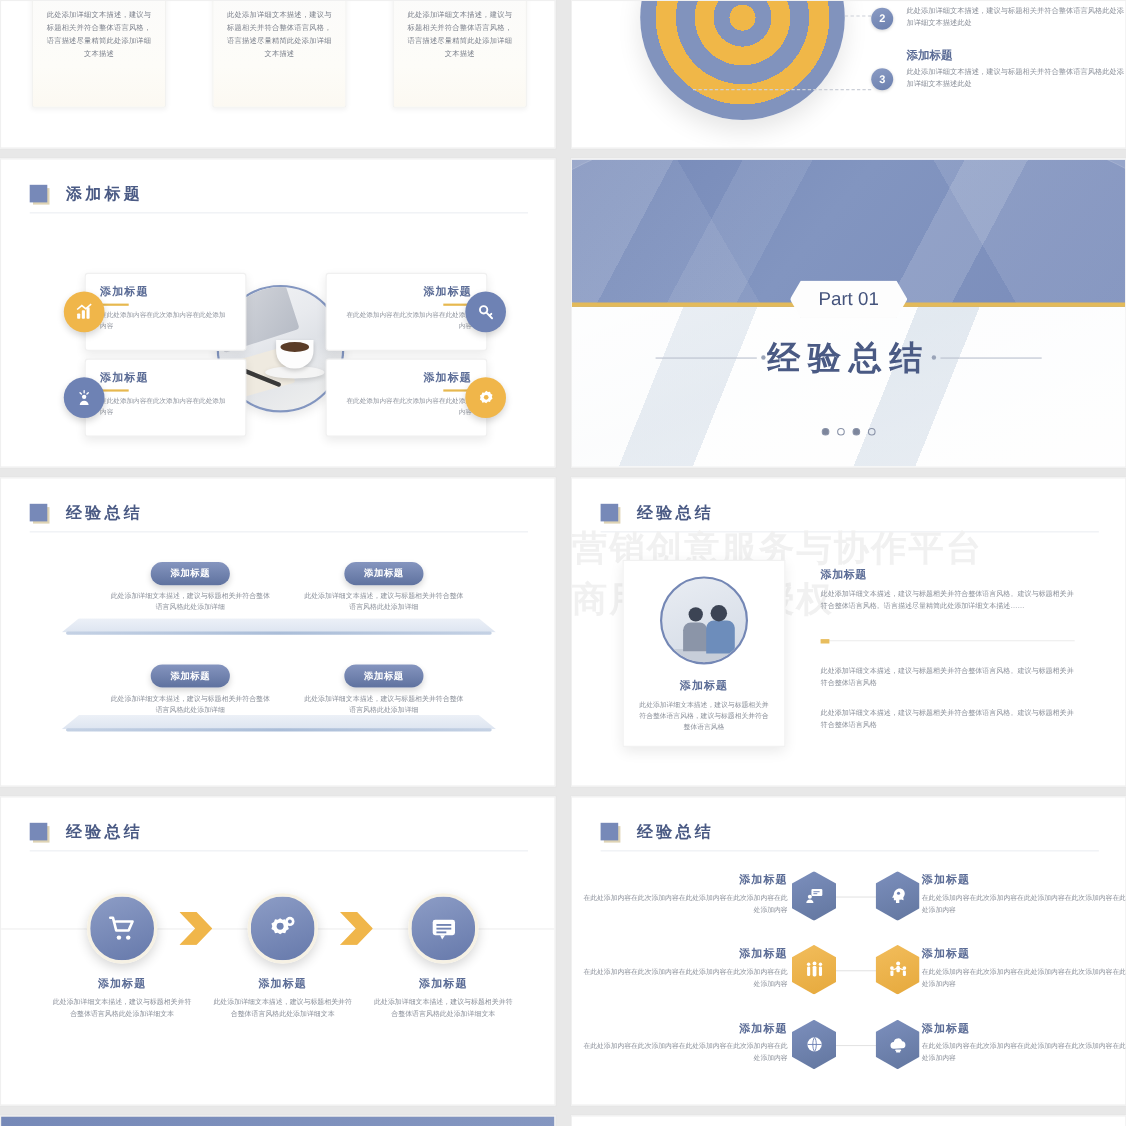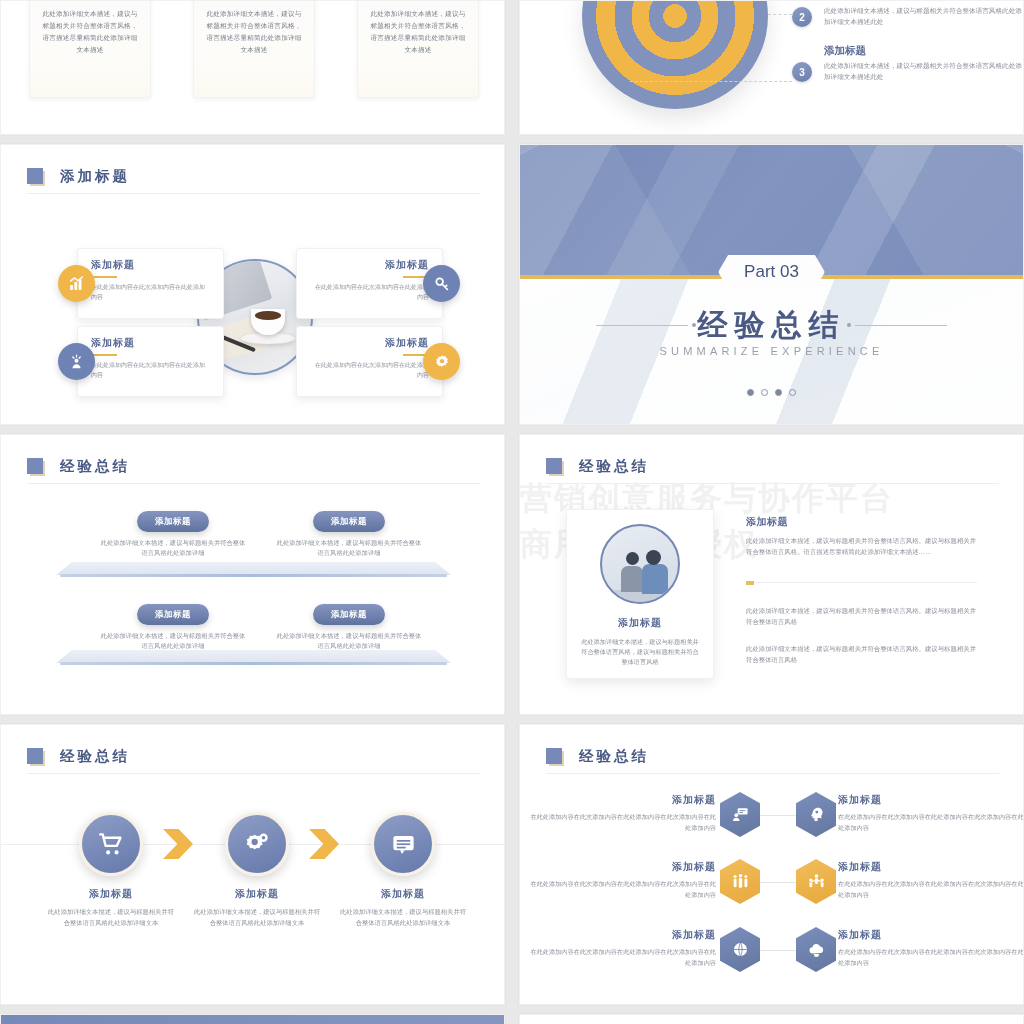--- a/index.html
+++ b/index.html
@@ -383,25 +383,24 @@
           </svg>
       </div>
     </div>
   </div>
 
   <div class="slide">
     <div class="sec">
       <div class="top"></div>
       <div class="bot"></div>
       <div class="gold"></div>
-      <div class="tag">Part 03</div>
+      <div class="tag">Part 01</div>
       <div class="secRuleL"></div>
       <div class="secRuleR"></div>
       <div class="secTitle">经验总结</div>
-      <div class="secSub">SUMMARIZE EXPERIENCE</div>
       <div class="secDots">
         <i class="on"></i>
         <i></i>
         <i class="on"></i>
         <i></i>
       </div>
     </div>
   </div>
 
   <div class="slide">

